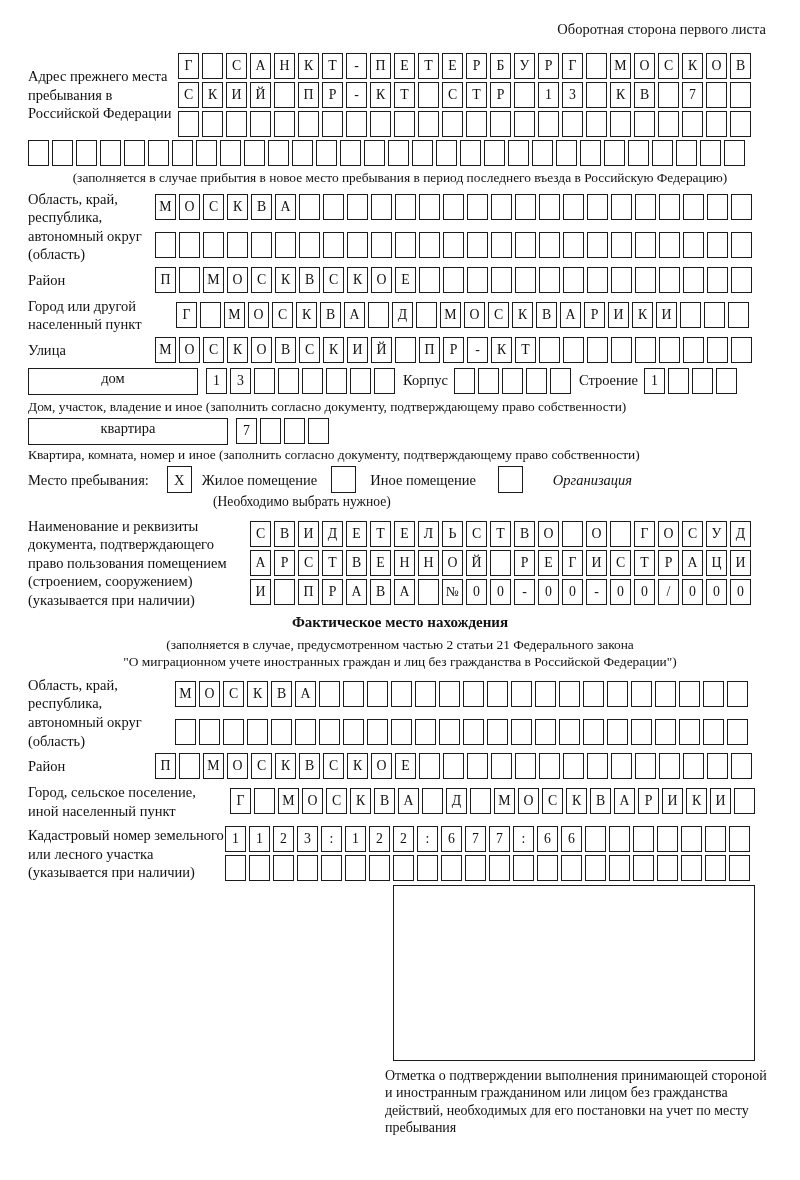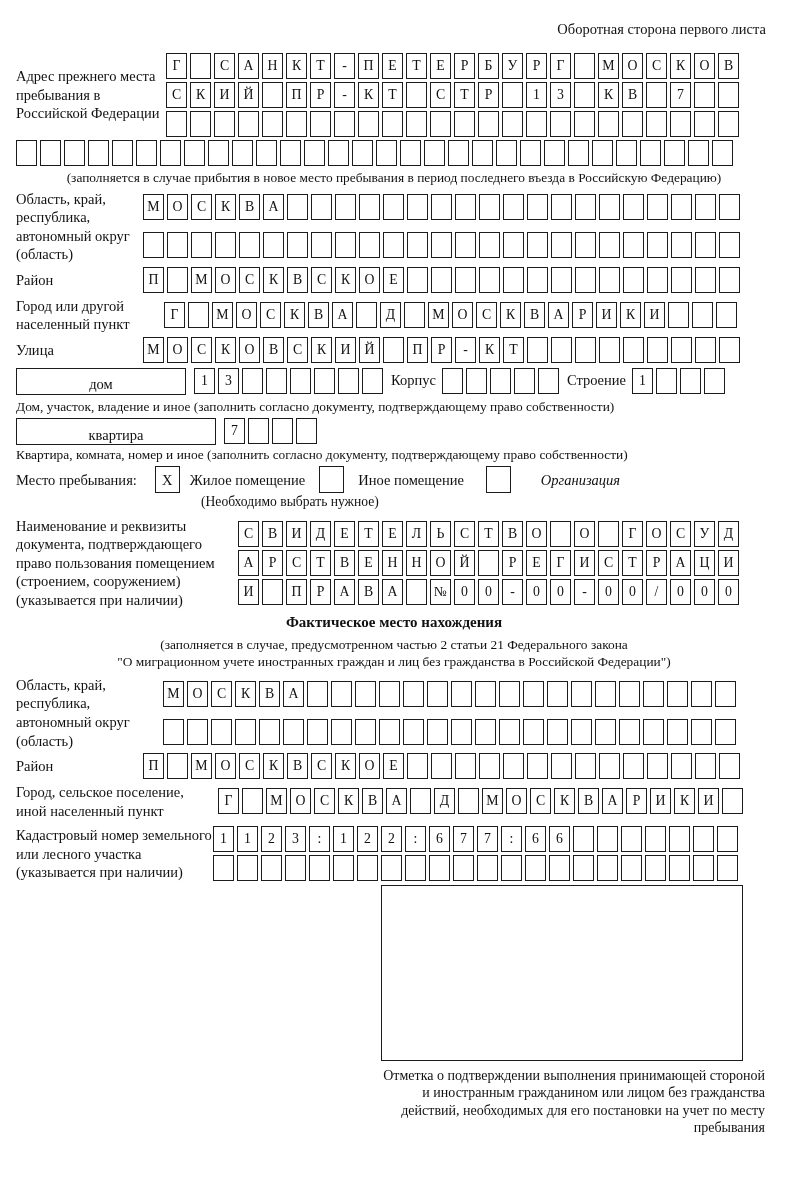--- a/index.html
+++ b/index.html
@@ -1,21 +1,21 @@
 <!DOCTYPE html>
 <html><head>
 <meta charset="utf-8">
 <style>
   html,body{margin:0;padding:0;background:#fff;}
   body{
     width:800px;height:1180px;overflow:hidden;position:relative;
     font-family:"Liberation Serif","DejaVu Serif",serif;
     color:#111;font-size:14.5px;line-height:1.28;
   }
-  .page{box-sizing:border-box;width:800px;padding:20px 28px 0 16px;}
+  .page{box-sizing:border-box;width:800px;padding:20px 28px 0 28px;}
   .right-note{text-align:right;padding-right:6px;font-size:14.5px;}
   .center{text-align:center;}
   .bold{font-weight:bold;}
   .title{font-size:15.4px;margin-top:3px;}
   .mt2{margin-top:2px}.mt3{margin-top:3px}.mt4{margin-top:4px}.mt5{margin-top:5px}.mt6{margin-top:6px}.mt14{margin-top:14px}
   .flexrow{display:flex;align-items:center;}
   .lbl{flex:none;padding-top:1px;}
   .w127{width:127px}.w147{width:147px}.w148{width:148px}.w150{width:150px}
   .w197{width:197px}.w202{width:202px}.w222{width:222px}
   .boxrow{display:flex;gap:3px;margin-bottom:3px;}
@@ -23,37 +23,37 @@
   .gap12 .boxrow{margin-bottom:12px;}
   .gap12 .boxrow:last-child{margin-bottom:0;}
   .cb{
     box-sizing:border-box;flex:none;width:21px;height:26px;
     border:1.6px solid #1c1c1c;background:#fff;
     display:flex;align-items:center;justify-content:center;
     font-size:13.8px;line-height:1;
   }
   .widebox{
     box-sizing:border-box;border:1.6px solid #1c1c1c;height:27px;
-    display:flex;align-items:flex-end;justify-content:center;flex:none;
+    display:flex;align-items:flex-start;justify-content:center;flex:none;
     font-size:14.5px;background:#fff;
   }
   .domrow{display:flex;align-items:flex-start;}
   .domrow .inlbl{flex:none;padding:3px 6px 0 8px;}
   .chkrow{display:flex;align-items:center;}
   .chk{
     box-sizing:border-box;flex:none;width:25px;height:27px;
     border:1.6px solid #1c1c1c;display:flex;align-items:center;justify-content:center;
     font-size:14.5px;background:#fff;
   }
   .vybor{margin-left:185px;font-size:13.6px;}
   .mark-rect{
     box-sizing:border-box;margin-left:365px;width:362px;height:176px;
     border:1.8px solid #1c1c1c;background:#fff;
   }
-  .mark-caption{margin-left:357px;width:392px;text-align:right;font-size:14px;line-height:1.24;}
+  .mark-caption{margin-left:357px;width:392px;text-align:left;font-size:14px;line-height:1.24;}
   .notewrap{font-size:13.4px;}
 </style>
 </head>
 <body>
 
 <div class="page">
 
   <div class="right-note">Оборотная сторона первого листа</div>
 
   <div class="flexrow mt14">

